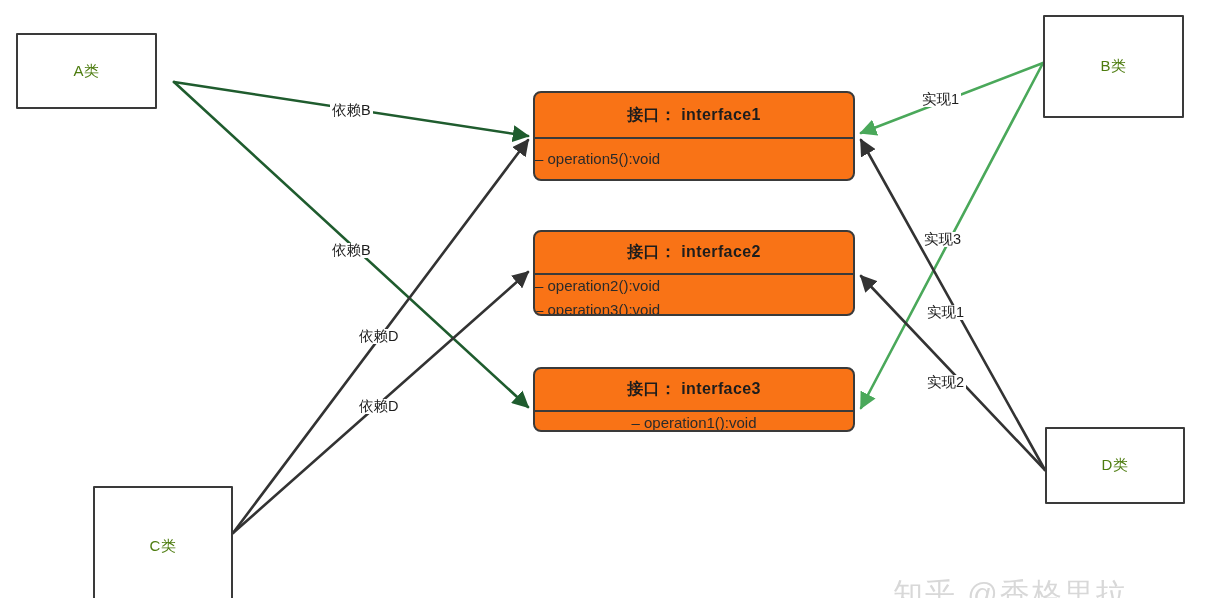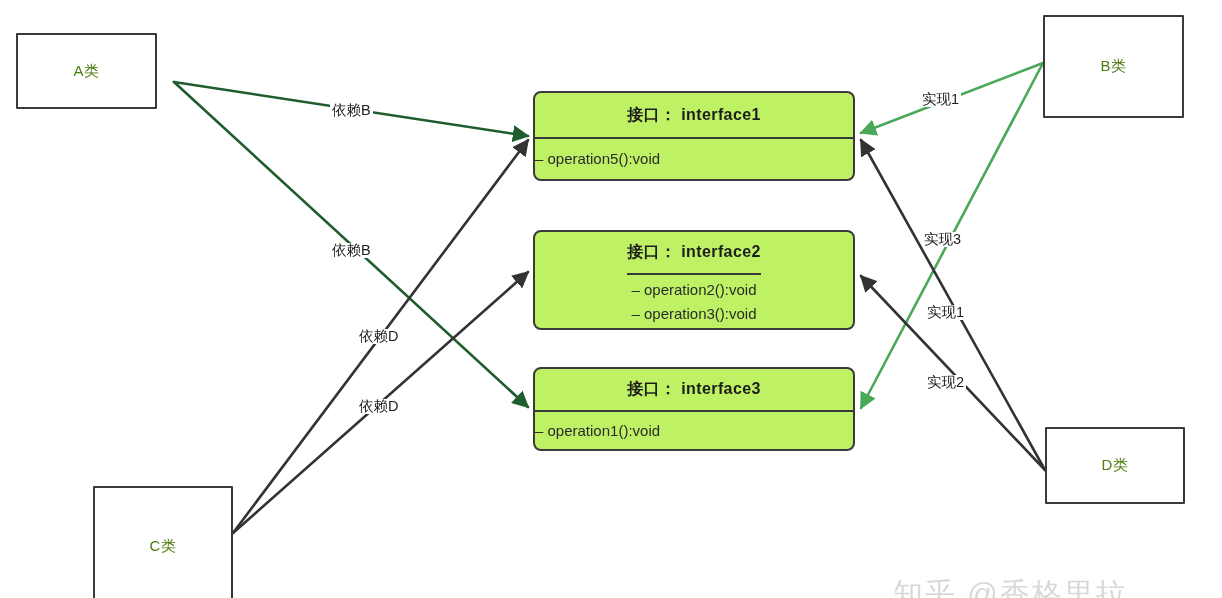--- a/index.html
+++ b/index.html
@@ -21,21 +21,21 @@
     border-radius:1px;
     display:flex;align-items:center;justify-content:center;
     color:#4d7c0f;
     font-size:15px;
   }
   .node .node-label{letter-spacing:.5px;}
 
   .iface{
     position:absolute;
     box-sizing:border-box;
-    background:#bef264;
+    background:#f97316;
     border:2.5px solid #3a3a3a;
     border-radius:8px;
     display:flex;flex-direction:column;
     overflow:hidden;
   }
   .iface-head{
     flex:0 0 auto;
     display:flex;align-items:center;justify-content:center;
     font-weight:bold;
     font-size:16px;
@@ -119,28 +119,28 @@
         <span class="node-label">D类</span>
       </div>
     </div>
   <div id="iface-layer">
       <div class="iface" style="left: 533px; top: 91px; width: 322px; height: 90px; border-color: rgb(58, 58, 58);">
         <div class="iface-head" style="height: 44px; border-bottom-color: rgb(58, 58, 58);">接口： interface1</div>
         <div class="iface-body">
           <div class="iface-op">– operation5():void</div>
         </div>
       </div>
-      <div class="iface" style="left: 533px; top: 230px; width: 322px; height: 100px; border-color: rgb(58, 58, 58); align-items: center;">
+      <div class="iface" style="left: 533px; top: 230px; width: 322px; height: 86px; border-color: rgb(58, 58, 58);">
         <div class="iface-head" style="height: 41px; border-bottom-color: rgb(58, 58, 58);">接口： interface2</div>
         <div class="iface-body">
           <div class="iface-op">– operation2():void</div>
           <div class="iface-op">– operation3():void</div>
         </div>
       </div>
-      <div class="iface" style="left: 533px; top: 367px; width: 322px; height: 84px; border-color: rgb(58, 58, 58);">
+      <div class="iface" style="left: 533px; top: 367px; width: 322px; height: 65px; border-color: rgb(58, 58, 58); text-align: center;">
         <div class="iface-head" style="height: 41px; border-bottom-color: rgb(58, 58, 58);">接口： interface3</div>
         <div class="iface-body">
           <div class="iface-op">– operation1():void</div>
         </div>
       </div>
     </div>
   <div id="labels-layer">
       <div class="edge-label" style="left: 330px; top: 103px;">依赖B</div>
       <div class="edge-label" style="left: 330px; top: 243px;">依赖B</div>
       <div class="edge-label" style="left: 357px; top: 329px;">依赖D</div>

